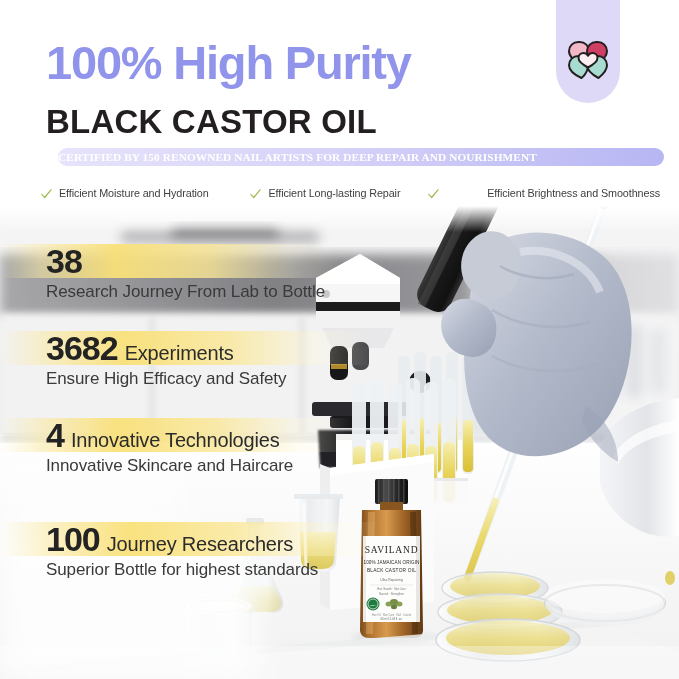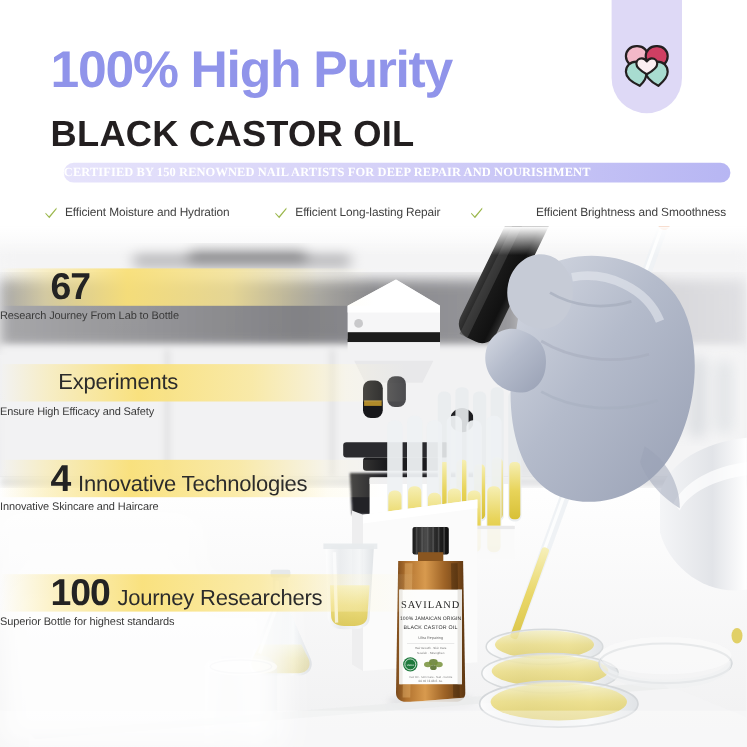--- a/index.html
+++ b/index.html
@@ -167,22 +167,23 @@
     line-height: 34px;
   }
   .stat-unit {
     font-size: 20px;
     color: #2b2b2b;
     letter-spacing: -0.2px;
     margin-left: 7px;
     line-height: 34px;
   }
   .stat-desc {
+    padding-left: 46px;
     margin-top: 4px;
-    font-size: 10px;
+    font-size: 17px;
     color: #3a3a3a;
     letter-spacing: -0.1px;
     white-space: nowrap;
   }
 
   .stat-1 { top: 38px; }
   .stat-2 { top: 125px; }
   .stat-3 { top: 212px; }
   .stat-4 { top: 316px; }
 
@@ -509,28 +510,29 @@
       <rect x="0" y="440" width="679" height="33" fill="#ffffff" opacity="0.35"></rect>
     </svg>
     <div class="photo-fade-top"></div>
   </div>
 
   <div class="stats">
 
     <div class="stat stat-1">
       <div class="stat-bar"></div>
       <div class="stat-line">
-        <span class="stat-num">67</span>
+        <span class="stat-num">38</span>
       </div>
       <div class="stat-desc">Research Journey From Lab to Bottle</div>
     </div>
 
     <div class="stat stat-2">
       <div class="stat-bar"></div>
       <div class="stat-line">
+        <span class="stat-num">3682</span>
         <span class="stat-unit">Experiments</span>
       </div>
       <div class="stat-desc">Ensure High Efficacy and Safety</div>
     </div>
 
     <div class="stat stat-3">
       <div class="stat-bar"></div>
       <div class="stat-line">
         <span class="stat-num">4</span>
         <span class="stat-unit">Innovative Technologies</span>

